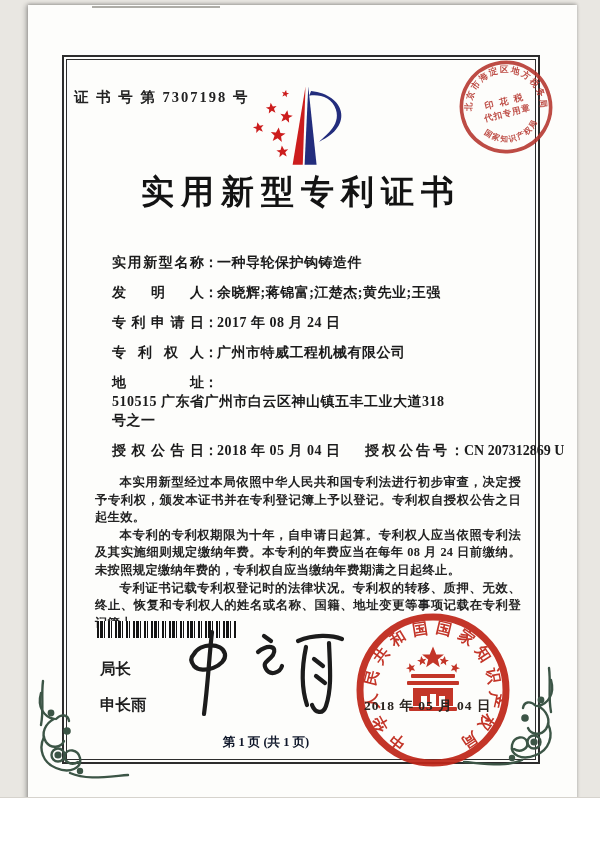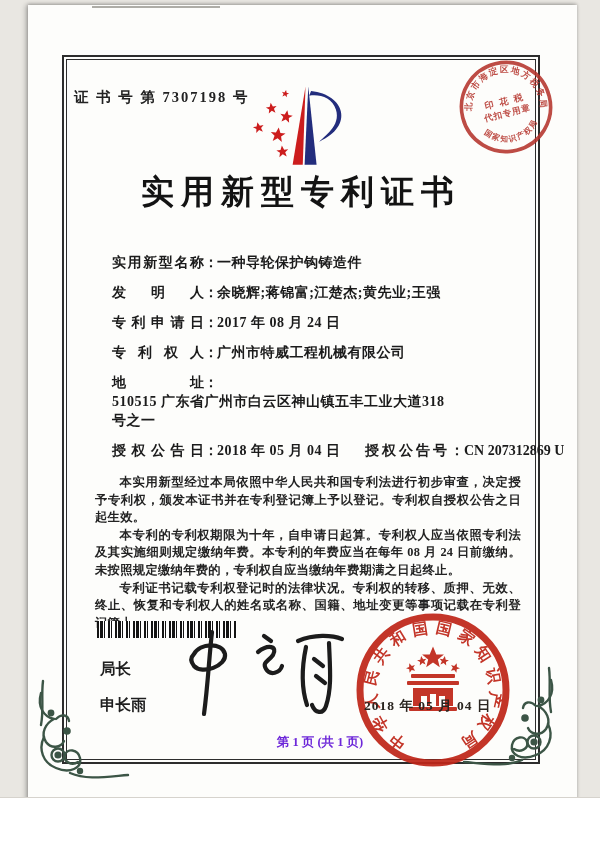--- a/index.html
+++ b/index.html
@@ -43,22 +43,22 @@
   .director-name { display:block; }
 
   .signature { position:absolute; left:178px; top:626px; width:178px; height:100px; }
 
   .seal { position:absolute; left:353px; top:610px; width:160px; height:160px; opacity:.93; }
   .seal-date { position:absolute; left:364px; top:697px; font-size:13.5px; font-weight:700;
                letter-spacing:1px; color:#2a2520; white-space:nowrap; z-index:6; }
 
   .stamp { position:absolute; left:456px; top:57px; width:100px; height:100px; transform:rotate(-14deg); opacity:.88; }
 
-  .footer-page { position:absolute; left:62px; top:734px; width:516px; text-align:center;
-                 font-size:12.5px; font-weight:700; color:#6d28d9; }
+  .footer-page { position:absolute; left:62px; top:734px; width:408px; text-align:center;
+                 font-size:12.5px; font-weight:700; color:#0f172a; }
 
   .ornament { position:absolute; width:96px; height:104px; }
   .ornament.bl { left:34px; top:679px; }
   .ornament.br { left:462px; top:666px; transform:scaleX(-1); }
 
   .scanbar { position:absolute; left:0; right:0; top:797px; height:59px; background:#fff;
              border-top:1px solid #d6d3cd; z-index:8; }
 </style>
 </head>
 <body>

